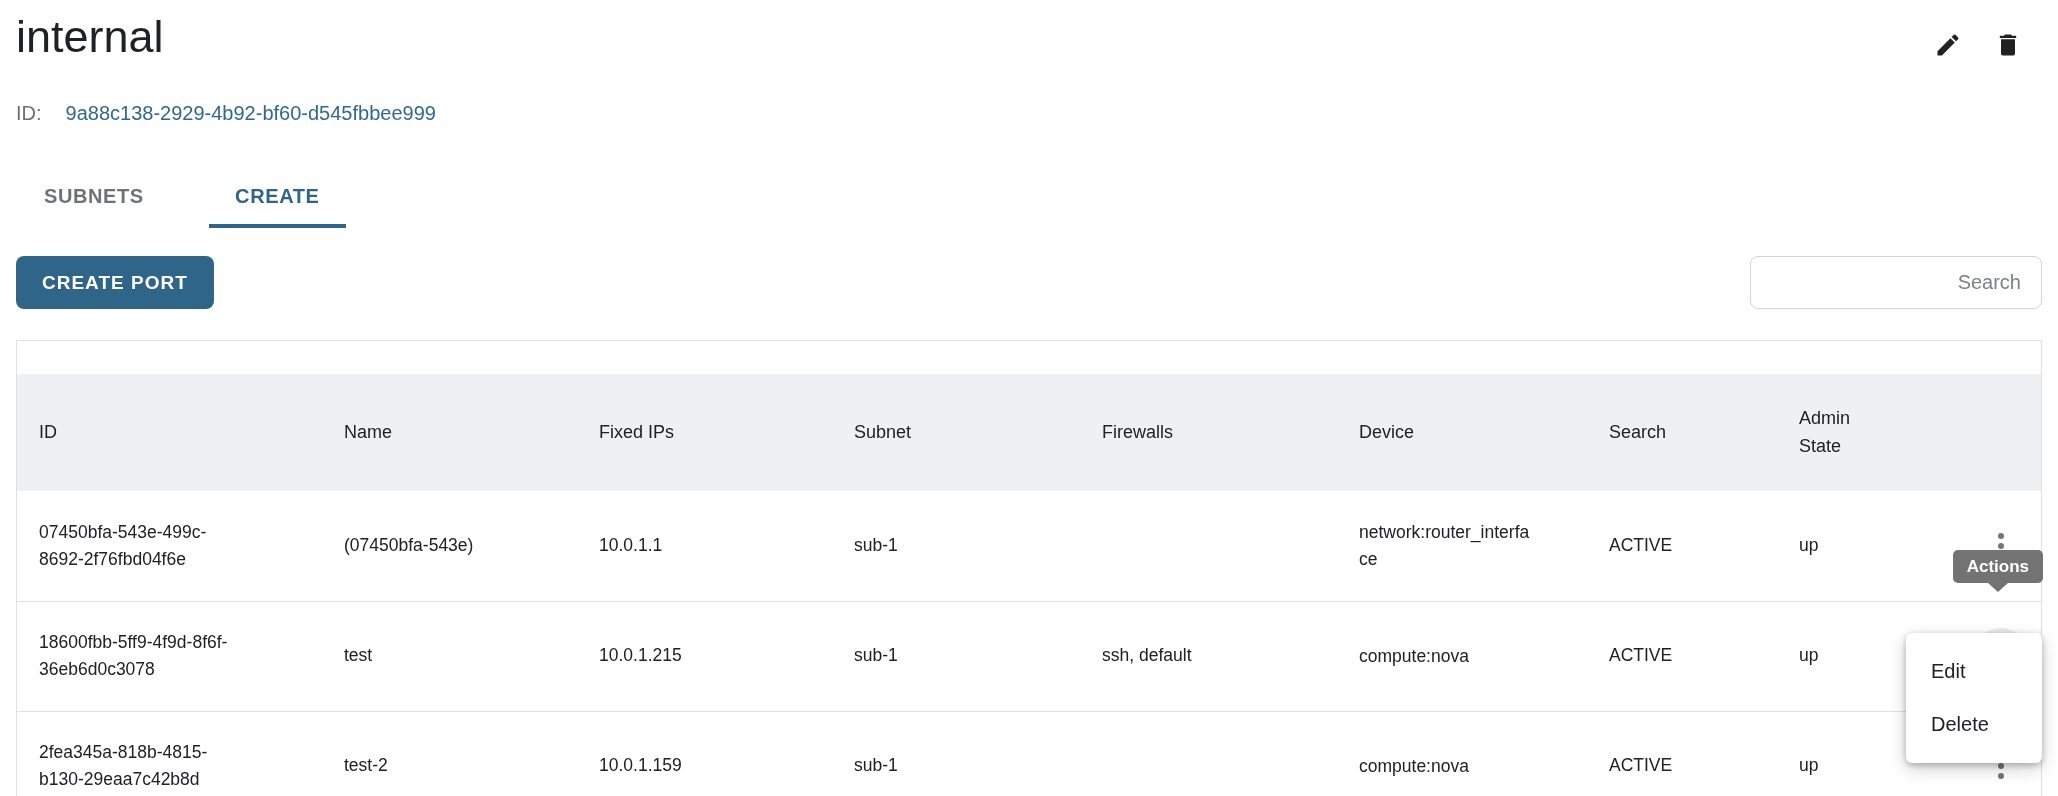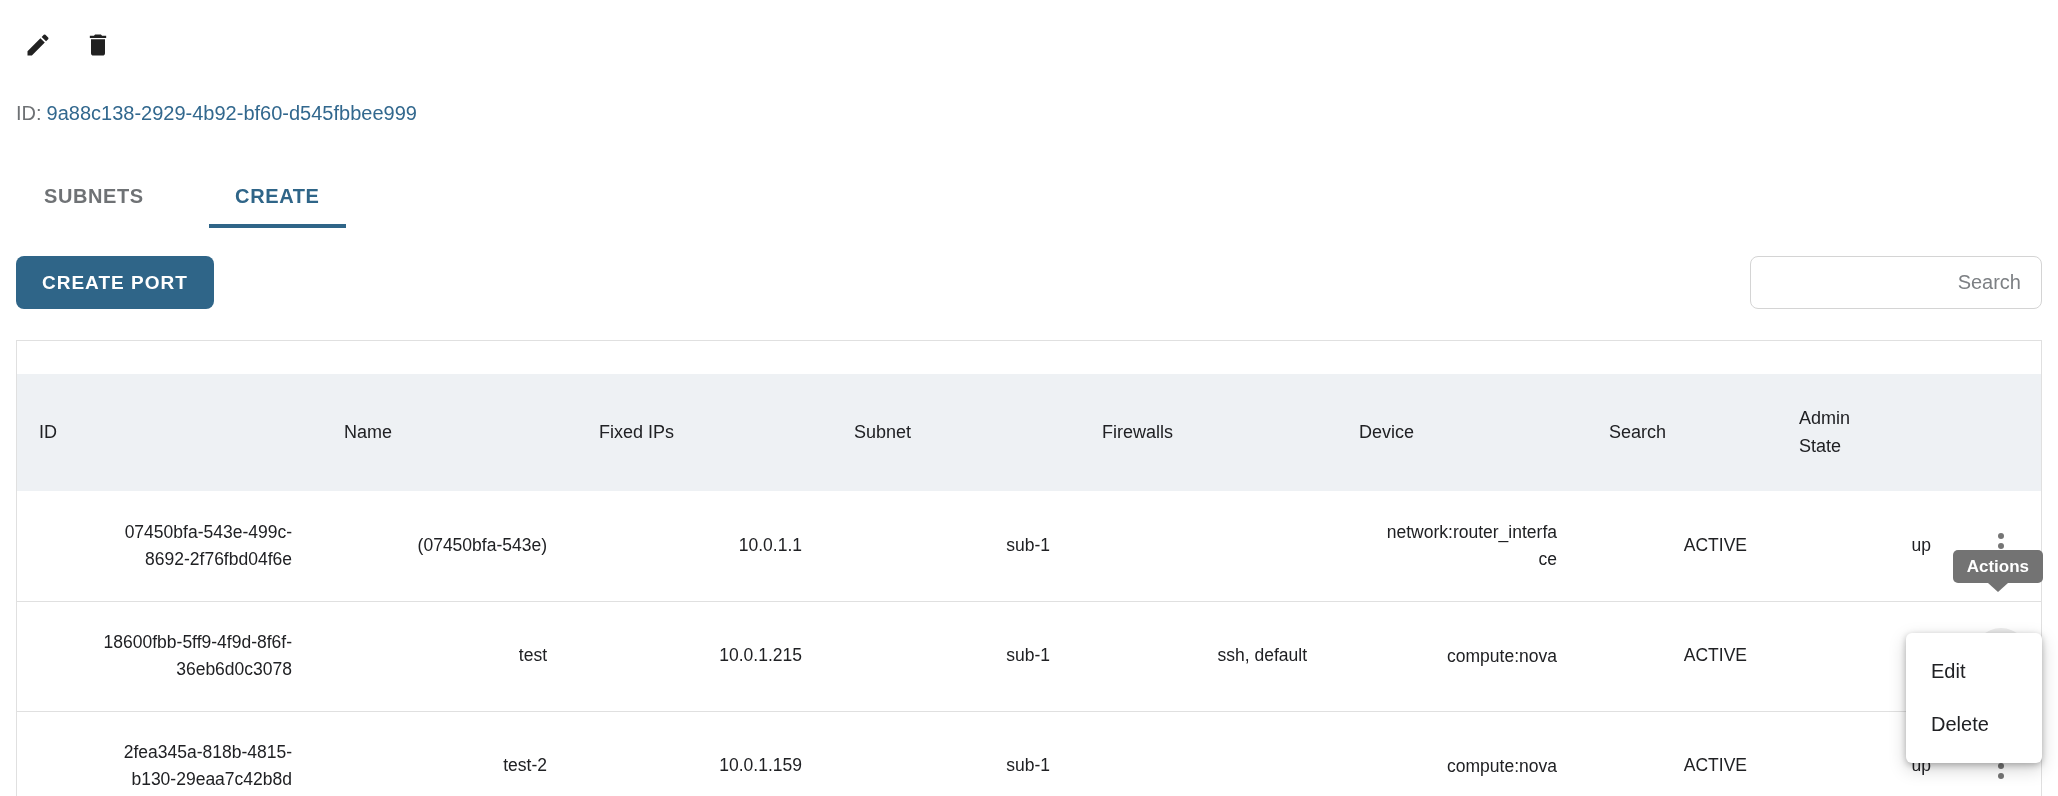--- a/index.html
+++ b/index.html
@@ -12,21 +12,21 @@
   .page { padding: 0 16px; }
 
   
   .title-row { display: flex; justify-content: space-between; align-items: flex-start; padding-top: 8px; }
   .page-title { margin: 0; font-size: 45px; font-weight: 400; line-height: 58px; color: #1f2123; }
   .header-actions { display: flex; gap: 16px; margin-top: 16px; margin-right: 12px; }
   .icon-btn { width: 44px; height: 44px; border: none; background: transparent; padding: 0;
               display: flex; align-items: center; justify-content: center; cursor: pointer; }
   .icon-btn svg { width: 28px; height: 28px; fill: #212121; }
 
-  .id-row { margin-top: 34px; font-size: 20px; display: flex; align-items: baseline; gap: 5px; }
+  .id-row { margin-top: 34px; font-size: 20px; display: flex; align-items: baseline; gap: 24px; }
   .id-label { color: #6e7174; }
   .id-link { color: #32688e; text-decoration: none; cursor: pointer; }
 
   
   .tabs { display: flex; margin-top: 42px; padding-left: 3px; gap: 40px; }
   .tab { min-width: 137px; text-align: center; padding: 18px 25px 16px; font-size: 20px;
          font-weight: 700; letter-spacing: 0.6px; color: #6f7275;
          border-bottom: 4px solid transparent; cursor: pointer; }
   .tab.active { color: #2f6588; border-bottom-color: #2f6588; }
 
@@ -40,21 +40,21 @@
   .search-input::placeholder { color: #7d8084; }
 
   
   .table-card { margin-top: 31px; border: 1px solid #e0e0e0; border-bottom: none;
                 height: 458px; overflow: hidden; }
   table { width: 100%; border-collapse: collapse; table-layout: fixed; margin-top: 33px; }
   thead tr { background: #eef1f4; height: 117px; }
   th { text-align: left; font-weight: 400; font-size: 18px; color: #202124;
        padding: 0 40px 0 22px; line-height: 1.55; vertical-align: middle; }
   .th-admin .wrap { max-width: 64px; }
-  tbody tr { height: 110px; border-bottom: 1px solid #e0e0e0; background: #ffffff; text-align: right; }
+  tbody tr { height: 110px; border-bottom: 1px solid #e0e0e0; background: #ffffff; }
   td { font-size: 17.5px; color: #202124; padding: 0 30px 0 22px; line-height: 1.55; vertical-align: middle; }
   .wrap { display: inline-block; vertical-align: middle; }
   .cell-id .wrap { max-width: 196px; }
   .cell-device .wrap { max-width: 178px; overflow-wrap: anywhere; }
   .td-actions { padding: 0; text-align: center; }
 
   .kebab-btn { width: 56px; height: 56px; border: none; border-radius: 50%; background: transparent;
                display: inline-flex; flex-direction: column; align-items: center; justify-content: center;
                gap: 4px; cursor: pointer; padding: 0; }
   .kebab-btn.focused { background: #ececec; }
@@ -73,20 +73,21 @@
           box-shadow: 0 2px 6px rgba(0,0,0,0.25), 0 6px 18px rgba(0,0,0,0.18); }
   .menu-item { height: 53px; line-height: 53px; padding-left: 25px; font-size: 20px;
                color: #202124; cursor: pointer; }
 </style>
 </head>
 <body>
 
 <div class="page">
 
   <div class="title-row">
+    <h1 class="page-title">internal</h1>
     <div class="header-actions">
       <button class="icon-btn">
         <span>
           <svg viewBox="0 0 24 24" width="28" height="28" fill="#212121">
               <path d="M3 17.25V21h3.75L17.81 9.94l-3.75-3.75L3 17.25zM20.71 7.04c.39-.39.39-1.02 0-1.41l-2.34-2.34a.9959.9959 0 0 0-1.41 0l-1.83 1.83 3.75 3.75 1.83-1.83z"></path>
             </svg>
         </span>
       </button>
       <button class="icon-btn">
         <span>

